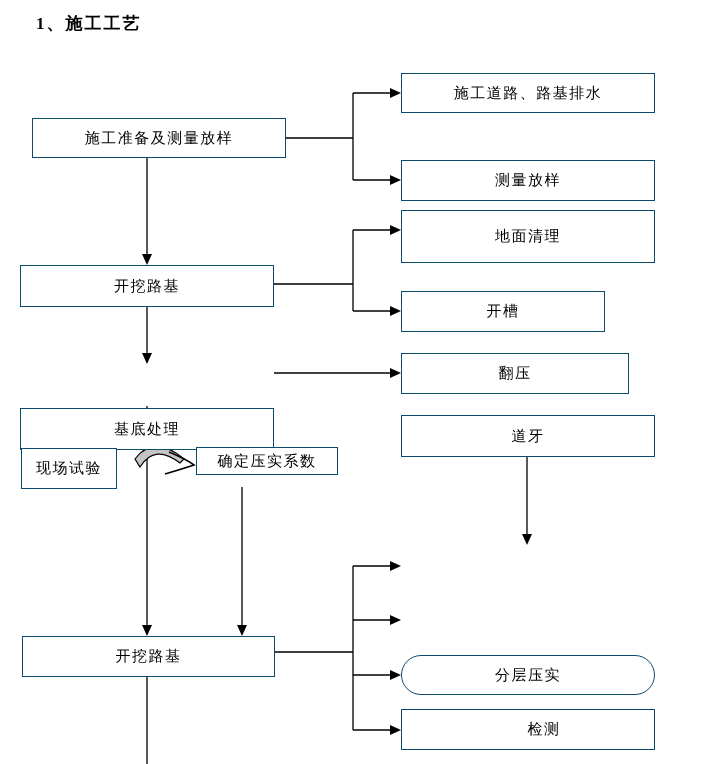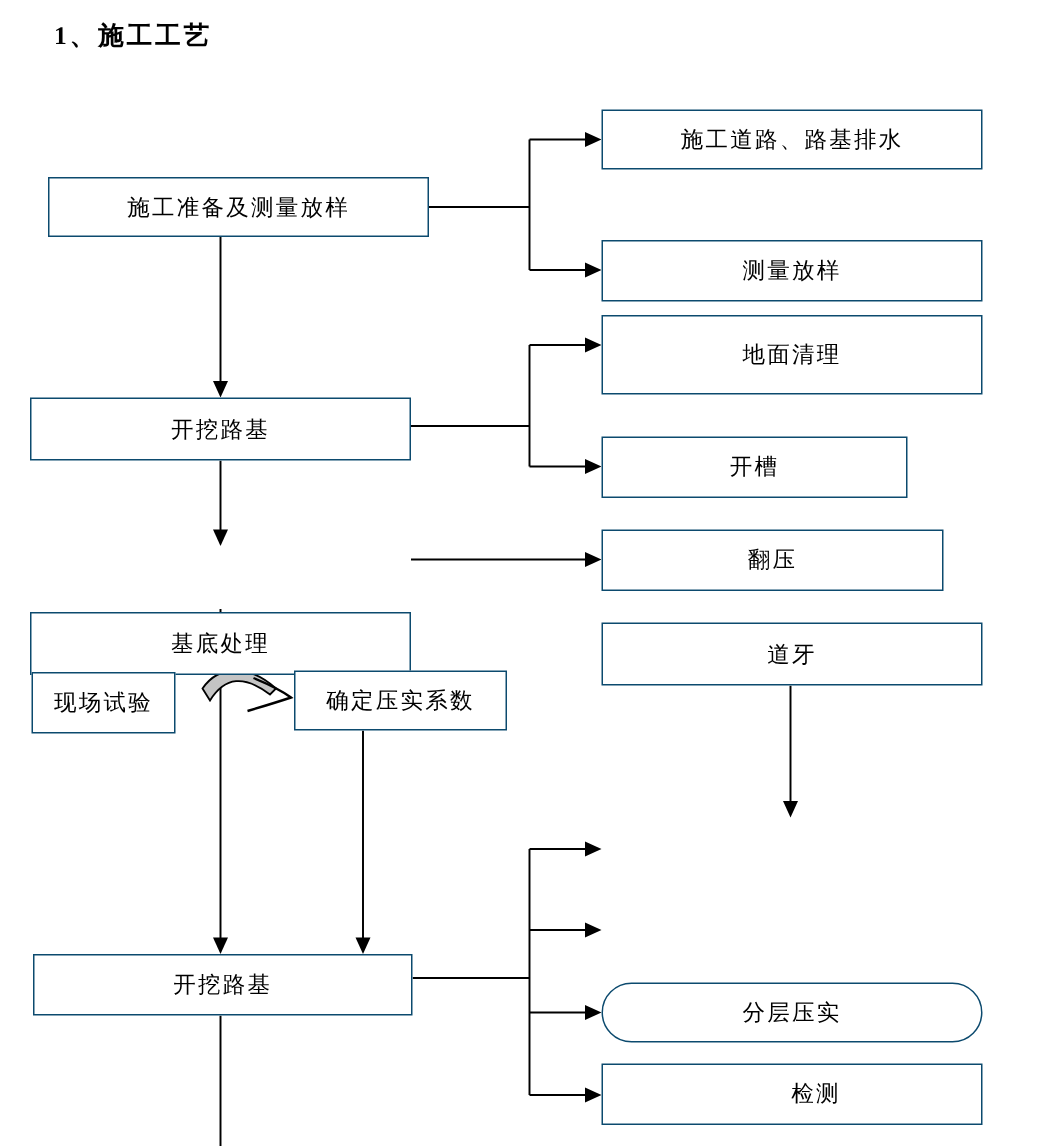--- a/index.html
+++ b/index.html
@@ -105,21 +105,21 @@
   </svg>
 
   <div class="node" style="left:32px;top:118px;width:254px;height:40px;">施工准备及测量放样</div>
 
   <div class="node" style="left:20px;top:265px;width:254px;height:42px;">开挖路基</div>
 
   <div class="node" style="left:20px;top:364px;width:254px;height:42px;margin-top:44px;">基底处理</div>
 
   <div class="node" style="left:21px;top:448px;width:96px;height:41px;">现场试验</div>
 
-  <div class="node" style="left:196px;top:447px;width:142px;height:40px;">确定压实系数</div>
+  <div class="node" style="left:196px;top:447px;width:142px;height:28px;">确定压实系数</div>
 
   <div class="node" style="left:22px;top:636px;width:253px;height:41px;">开挖路基</div>
 
   <div class="node" style="left:401px;top:73px;width:254px;height:40px;">施工道路、路基排水</div>
 
   <div class="node" style="left:401px;top:160px;width:254px;height:41px;text-align:center;">测量放样</div>
 
   <div class="node" style="left:401px;top:210px;width:254px;height:53px;">地面清理</div>
 
   <div class="node" style="left:401px;top:291px;width:204px;height:41px;">开槽</div>

